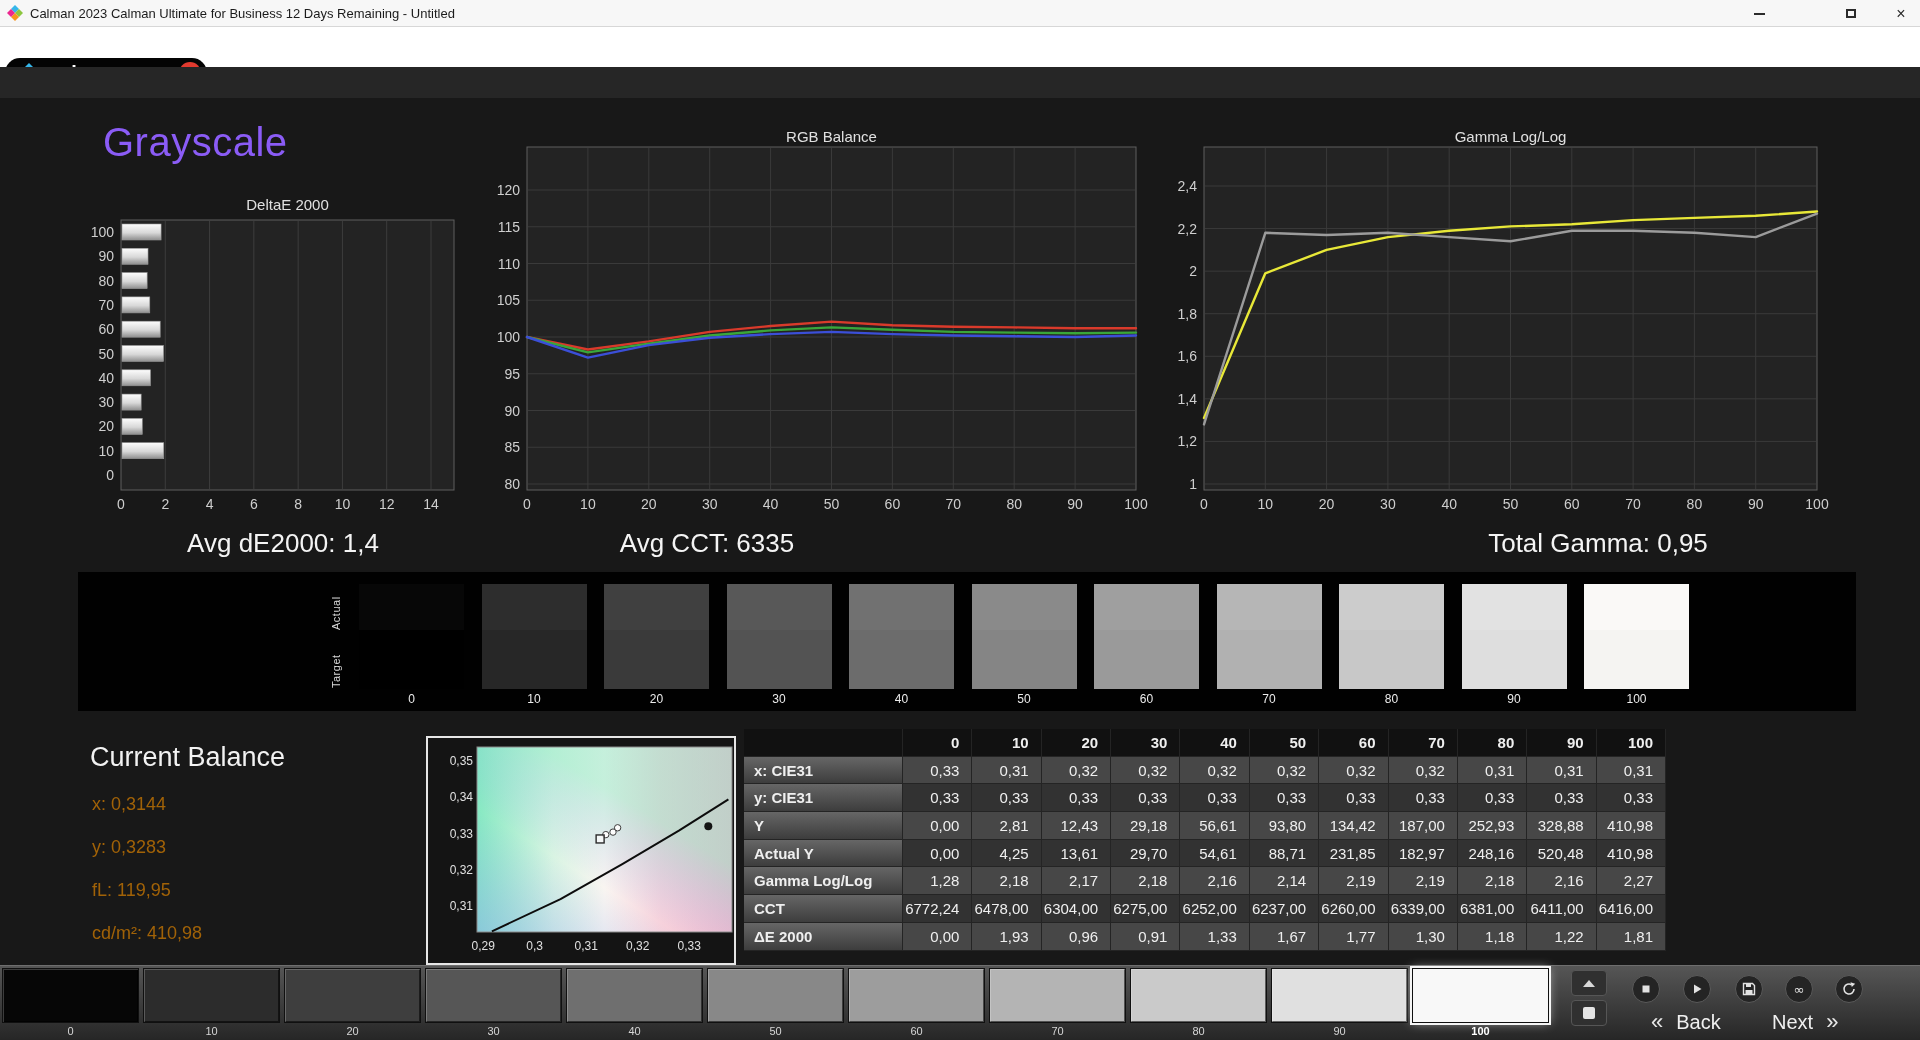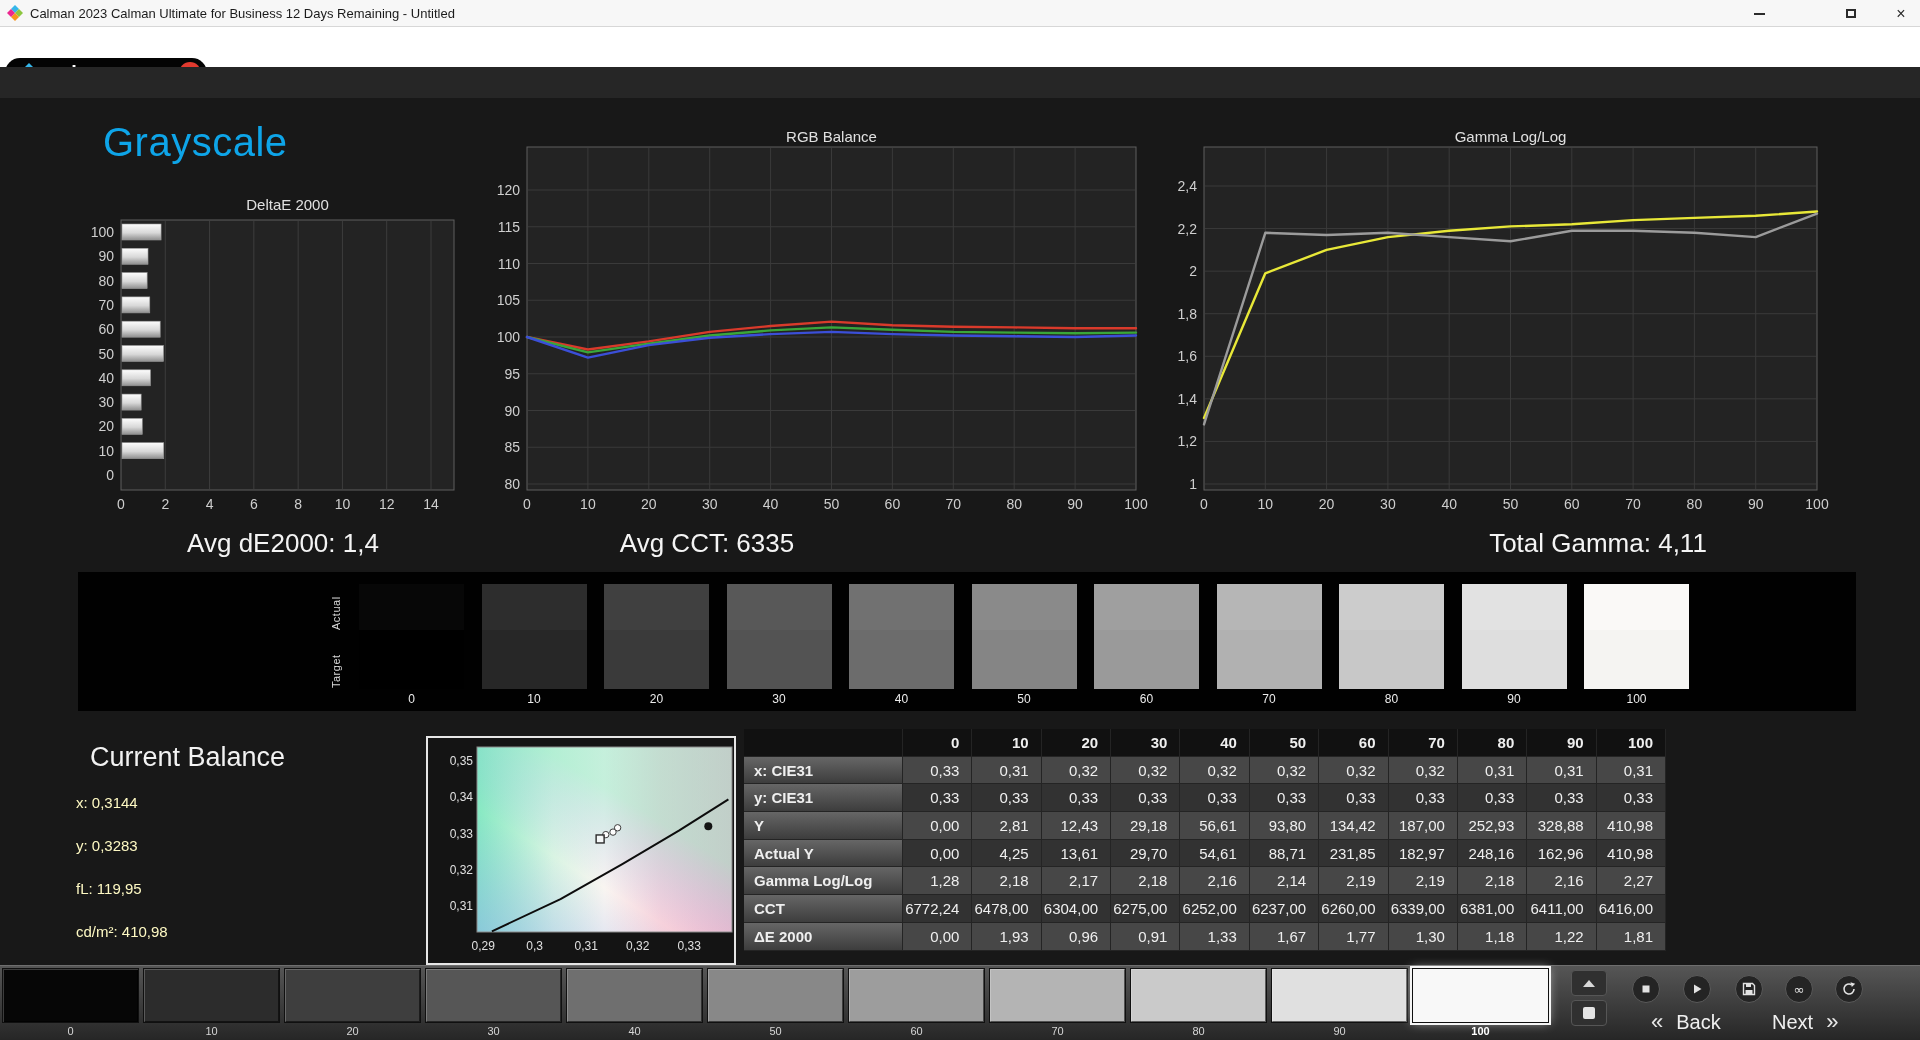--- a/index.html
+++ b/index.html
@@ -48,35 +48,35 @@
   .dd .caret{margin:0 7px 0 auto;width:0;height:0;border-left:4px solid transparent;border-right:4px solid transparent;border-top:5px solid #b8b8b8}
   .badge{position:absolute;left:1414px;top:68px;width:30px;height:30px;border-radius:50%;background:#2468f2;color:#fff;
          font-size:11px;font-weight:bold;display:flex;align-items:center;justify-content:center;border:none;cursor:pointer}
   .gear-btn{position:absolute;left:1864px;top:67px;width:36px;height:30px;background:#3c3c3c;border:1px solid #555;
             border-radius:4px;color:#d5d5d5;font-size:17px;cursor:pointer;display:flex;align-items:center;justify-content:center;padding:0}
   .gear-btn span{font-family:"DejaVu Sans",sans-serif}
   .edge-btn{position:absolute;left:1906px;top:67px;width:14px;height:30px;background:#3c3c3c;border:1px solid #555;border-right:none;cursor:pointer}
 
   
   .main-bg{position:absolute;left:0;top:98px;width:1920px;height:867px;background:#181818}
-  .page-title{position:absolute;left:103px;top:120px;font-size:40px;color:#0ea5e9;letter-spacing:.5px}
+  .page-title{position:absolute;left:103px;top:120px;font-size:40px;color:#8b5cf6;letter-spacing:.5px}
   svg.chart{position:absolute;font-family:"Liberation Sans",sans-serif}
   .stat{position:absolute;top:528px;transform:translateX(-50%);font-size:26px;color:#f4f4f4;white-space:nowrap}
 
   
   .swatch-strip{position:absolute;left:78px;top:572px;width:1778px;height:139px;background:#010101}
   .swatch{position:absolute;top:12px;width:105px;height:105px}
   .swatch-actual{height:44%}
   .swatch-target{height:56%}
   .swatch-label{position:absolute;top:120px;width:105px;text-align:center;font-size:12px;color:#ececec}
   .rot{position:absolute;writing-mode:vertical-rl;transform:rotate(180deg);font-size:11px;color:#d9d9d9;letter-spacing:.5px;text-align:center}
 
   
   .cr-title{position:absolute;left:90px;top:742px;font-size:27px;color:#f2f2f2}
-  .cr-line{position:absolute;left:76px;font-size:15px;color:#fef9c3}
+  .cr-line{position:absolute;left:92px;font-size:18px;color:#a16207}
 
   
   .cie-panel{position:absolute;left:426px;top:736px;width:310px;height:229px;border:2px solid #e6e6e6;background:#141414}
 
   
   .dtable{position:absolute;left:744px;top:729px;width:922px;height:222px;display:grid;
           grid-template-columns:159px repeat(11,1fr);grid-auto-rows:27.7px;font-size:15px;color:#efefef}
   .cell{display:flex;align-items:center;justify-content:flex-end;padding-right:12px;white-space:nowrap;
         border-right:1px solid #242424;border-bottom:1px solid #242424;overflow:hidden}
   .cell.th{background:#111;font-weight:bold}
@@ -318,21 +318,21 @@
       <line x1="60" y1="100.57142857142853" x2="671" y2="100.57142857142853" stroke="#3a3a3a"></line>
       <text x="52" y="105.57142857142853" text-anchor="end" font-size="14" fill="#cfcfcf">2,2</text>
       <line x1="60" y1="58" x2="671" y2="58" stroke="#3a3a3a"></line>
       <text x="52" y="63" text-anchor="end" font-size="14" fill="#cfcfcf">2,4</text>
       <polyline points="59.0,290.0 120.3,145.3 181.6,121.9 242.9,109.1 304.2,102.7 365.5,98.4 426.8,96.3 488.1,92.1 549.4,89.9 610.7,87.8 672.0,83.5" fill="none" stroke="#e8e838" stroke-width="2.4" stroke-linejoin="round" stroke-linecap="round"></polyline>
       <polyline points="59.0,296.4 120.3,104.8 181.6,107.0 242.9,104.8 304.2,109.1 365.5,113.3 426.8,102.7 488.1,102.7 549.4,104.8 610.7,109.1 672.0,85.7" fill="none" stroke="#9b9b9b" stroke-width="2.4" stroke-linejoin="round" stroke-linecap="round"></polyline>
     </svg>
 
   <span class="stat" style="left:283px">Avg dE2000: 1,4</span>
   <span class="stat" style="left:707px">Avg CCT: 6335</span>
-  <span class="stat" style="left:1598px">Total Gamma: 4,11</span>
+  <span class="stat" style="left:1598px">Total Gamma: 0,95</span>
 
   <div class="swatch-strip">
     <span class="rot" style="left:252px;top:12px;height:58px">Actual</span>
     <span class="rot" style="left:252px;top:68px;height:62px">Target</span>
   <div class="swatch" style="left: 281px;">
         <div class="swatch-actual" style="background: rgb(7, 7, 7);"></div>
         <div class="swatch-target" style="background: rgb(0, 0, 0);"></div>
       </div>
       <div class="swatch-label" style="left: 281px;">0</div>
       <div class="swatch" style="left: 403.5px;">
@@ -483,21 +483,21 @@
       <div class="cell rlabel">Actual Y</div>
       <div class="cell val">0,00</div>
       <div class="cell val">4,25</div>
       <div class="cell val">13,61</div>
       <div class="cell val">29,70</div>
       <div class="cell val">54,61</div>
       <div class="cell val">88,71</div>
       <div class="cell val">231,85</div>
       <div class="cell val">182,97</div>
       <div class="cell val">248,16</div>
-      <div class="cell val">162,96</div>
+      <div class="cell val">520,48</div>
       <div class="cell val">410,98</div>
       <div class="cell rlabel">Gamma Log/Log</div>
       <div class="cell val odd">1,28</div>
       <div class="cell val odd">2,18</div>
       <div class="cell val odd">2,17</div>
       <div class="cell val odd">2,18</div>
       <div class="cell val odd">2,16</div>
       <div class="cell val odd">2,14</div>
       <div class="cell val odd">2,19</div>
       <div class="cell val odd">2,19</div>

